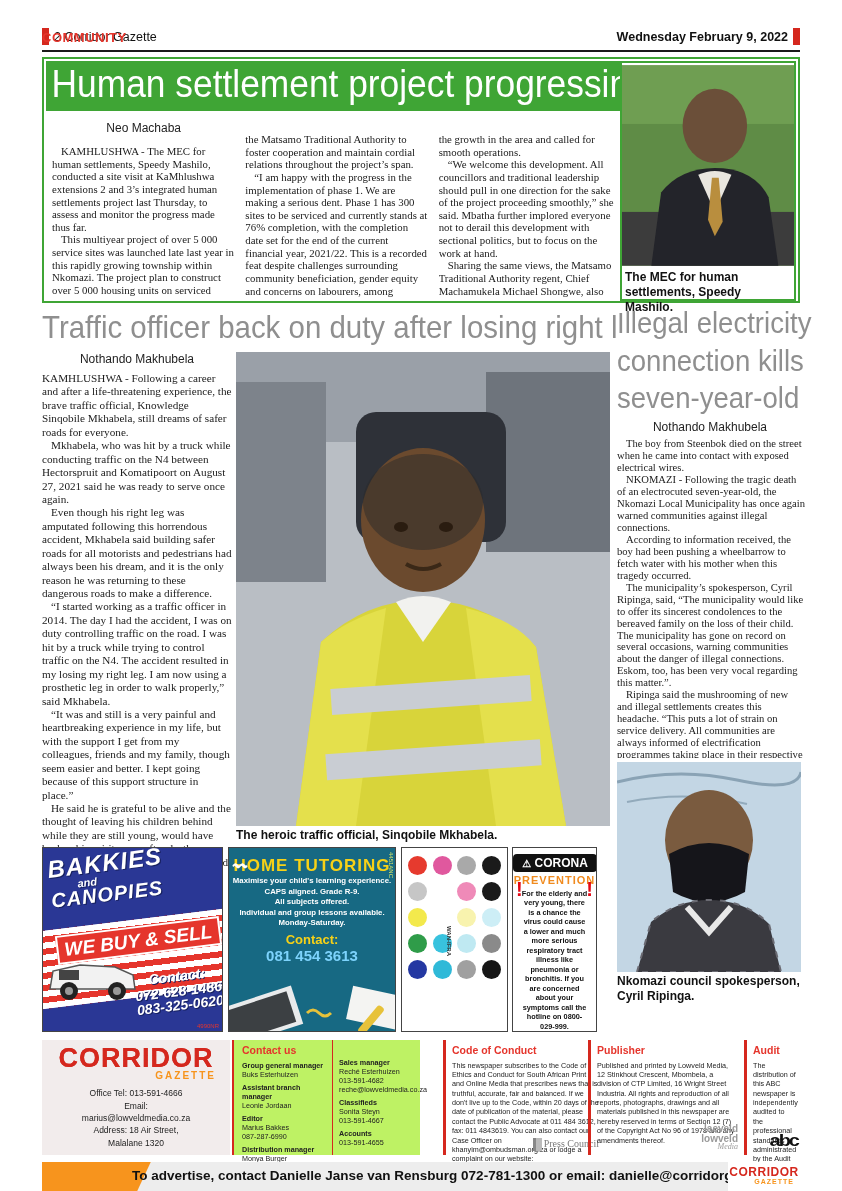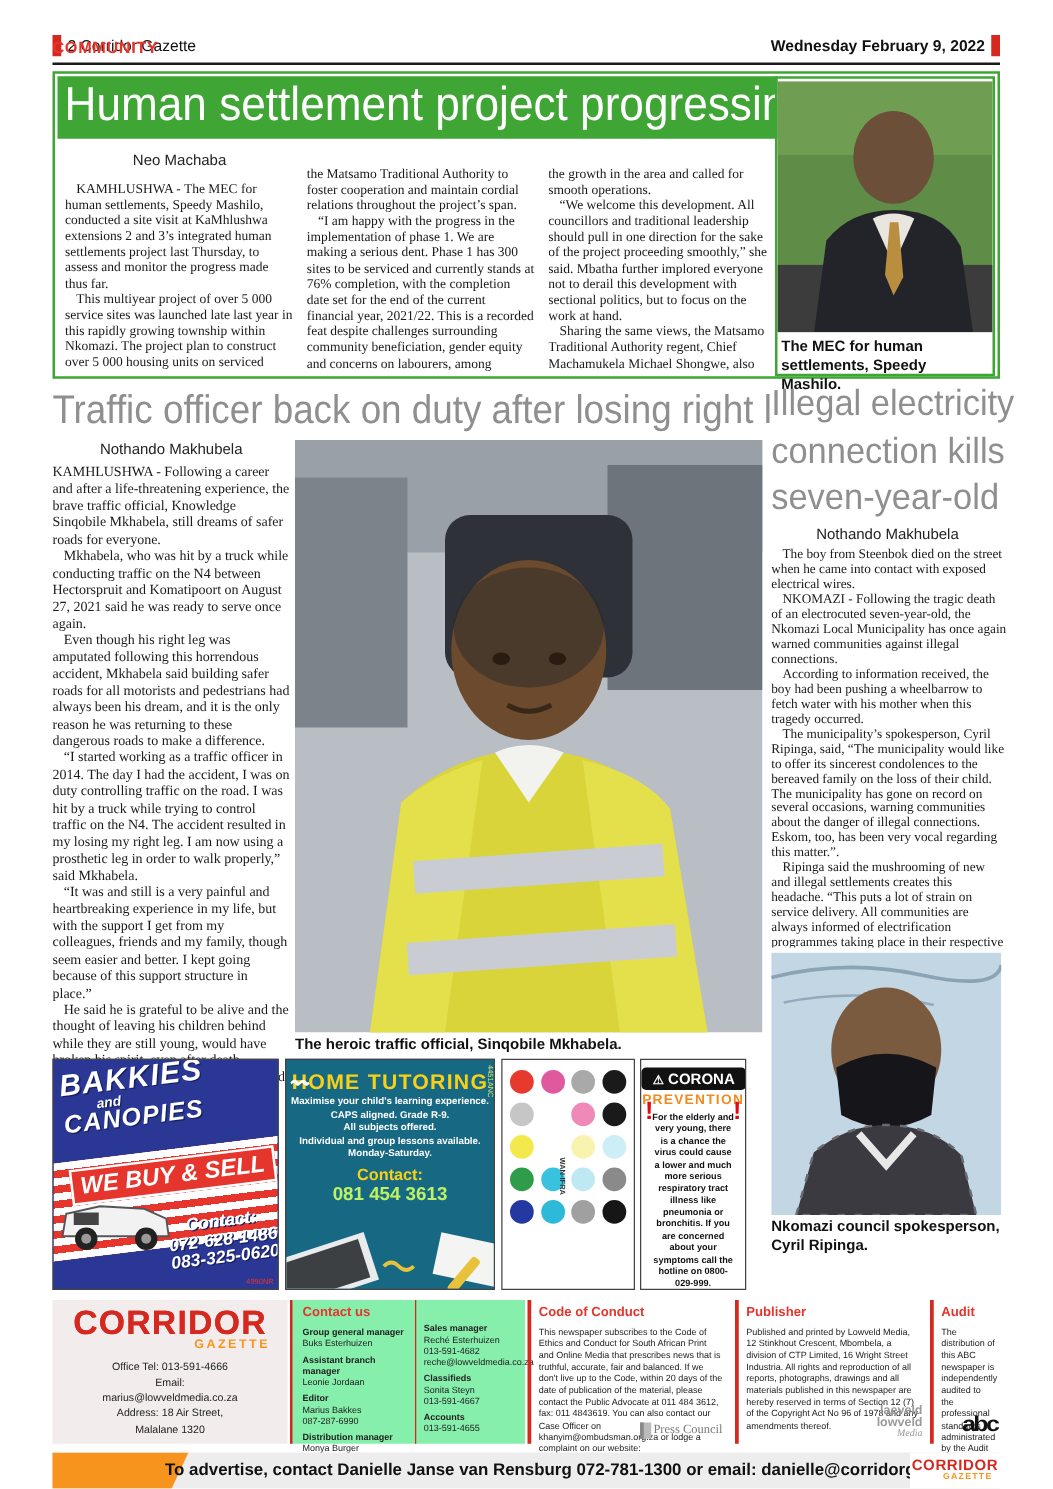--- a/index.html
+++ b/index.html
@@ -56,21 +56,21 @@
   .bak-title .t2 { font-size:11px; margin-left:28px; }
   .bak-title .t3 { font-size:20px; letter-spacing:1px; }
   .bak-buy { position:absolute; right:2px; top:78px; transform:rotate(-7deg); background:#e5352c; color:#fff; font-family:"Liberation Sans",sans-serif; font-weight:bold; font-style:italic; font-size:19px; line-height:1; padding:3px 6px; text-align:center; border:2px solid #fff; }
   .bak-contact { position:absolute; right:0px; bottom:18px; transform:rotate(-7deg); color:#fff; font-family:"Liberation Sans",sans-serif; font-weight:bold; font-style:italic; font-size:14px; line-height:1.05; text-align:center; text-shadow:1px 1px 0 #16205e; }
   .bak-code { position:absolute; right:3px; bottom:2px; color:#e5352c; font-family:"Liberation Sans",sans-serif; font-size:6px; }
   .bak-truck { position:absolute; left:2px; bottom:28px; }
   .ad-tutor { left:228px; width:168px; background:#176983; color:#fff; font-family:"Liberation Sans",sans-serif; text-align:center; }
   .tut-title { color:#f7d117; font-weight:bold; font-size:17px; letter-spacing:1px; margin-top:8px; }
   .tut-line { font-size:7.8px; font-weight:bold; line-height:1.35; }
   .tut-contact { color:#f7d117; font-weight:bold; font-size:13px; margin-top:4px; line-height:1.1; }
-  .tut-phone { color:#bef264; font-weight:bold; font-size:15px; }
+  .tut-phone { color:#7dd3fc; font-weight:bold; font-size:15px; }
   .tut-code { position:absolute; right:1px; top:4px; color:#d8e569; font-size:6px; writing-mode:vertical-rl; }
   .tut-squiggle { position:absolute; left:4px; top:6px; color:#fff; font-size:14px; font-weight:bold; }
   .tut-art { position:absolute; bottom:0; left:0; right:0; height:58px; }
   .ad-dots { left:401px; width:107px; background:#fff; padding:8px 6px; }
   .dot-row { display:flex; justify-content:space-between; margin-bottom:7px; }
   .dot { width:19px; height:19px; border-radius:50%; display:inline-block; }
   .dots-center { position:absolute; left:44px; top:78px; writing-mode:vertical-rl; font-family:"Liberation Sans",sans-serif; font-size:6px; color:#333; font-weight:bold; }
   .ad-corona { left:512px; width:85px; background:#fff; font-family:"Liberation Sans",sans-serif; text-align:center; }
   .cor-head { margin:6px auto 0; width:84px; background:#111; color:#fff; font-weight:bold; font-size:12px; border-radius:4px; padding:2px 0; }
   .cor-head .warn { color:#fff; font-size:10px; }
@@ -79,27 +79,27 @@
   .cor-body { font-size:7.3px; font-weight:bold; line-height:1.3; padding:3px 8px 0; color:#111; }
   .cor-badge { margin:4px auto 0; width:46px; height:30px; background:#111; border-radius:50% 50% 8px 8px; color:#fff; font-weight:bold; font-size:9px; line-height:1; display:flex; align-items:center; justify-content:center; }
 
   
   .footer { position:absolute; left:42px; top:1040px; width:758px; height:115px; font-family:"Liberation Sans",sans-serif; }
   .f-left { position:absolute; left:0; top:0; width:188px; height:115px; background:#f2ecec; text-align:center; }
   .f-logo-red { color:#d5281e; font-weight:bold; font-size:27px; letter-spacing:1px; line-height:0.9; margin-top:6px;
     background:repeating-linear-gradient(180deg,#d5281e 0 4px,#a91c14 4px 5px); -webkit-background-clip:text; background-clip:text; }
   .f-logo-orange { color:#f7941d; font-weight:bold; font-size:10px; letter-spacing:2px; text-align:right; padding-right:14px; }
   .f-office { font-size:8.5px; color:#222; line-height:1.45; margin-top:6px; }
-  .f-panel { position:absolute; top:0; height:115px; background:#86efac; font-size:7.2px; color:#222; line-height:1.25; }
+  .f-panel { position:absolute; top:0; height:115px; background:#bef264; font-size:7.2px; color:#222; line-height:1.25; }
   .f-contact { left:190px; width:100px; padding:4px 4px 0 8px; border-left:2px solid #d5281e; }
   .f-sales { left:290px; width:88px; padding:4px 2px 16px 6px; border-left:1px solid #d5281e; }
   .f-h { color:#e5352c; font-weight:bold; font-size:10.5px; margin-bottom:3px; }
   .f-role { font-weight:bold; margin-top:4px; }
   .f-col { position:absolute; top:0; height:115px; border-left:3px solid #d5281e; padding:2px 4px 0 6px; font-size:7.2px; color:#222; line-height:1.3; }
-  .f-code { left:380px; width:160px; }
+  .f-code { left:401px; width:160px; }
   .f-pub { left:546px; width:152px; }
   .f-audit { left:702px; width:56+px; width:56px; }
   .f-audit { width:56px; }
   .f-col .f-h { font-size:10.5px; margin:2px 0 3px; }
   .f-pc-logo { position:absolute; right:4px; bottom:4px; color:#7a7a7a; font-family:"Liberation Serif",serif; font-size:10px; line-height:1; text-align:left; }
   .f-pc-logo .book { display:inline-block; width:9px; height:13px; background:#bbb; border-left:3px solid #888; vertical-align:middle; margin-right:2px; }
   .f-low-logo { position:absolute; right:2px; bottom:4px; color:#9a9a9a; font-weight:bold; font-size:10px; line-height:0.95; text-align:right; }
   .f-low-logo .sig { font-family:"Liberation Serif",serif; font-style:italic; font-weight:normal; font-size:8px; }
   .f-abc-logo { position:absolute; right:2px; bottom:2px; font-weight:900; font-size:20px; color:#111; letter-spacing:-2px; transform:scaleY(0.85); }
 

